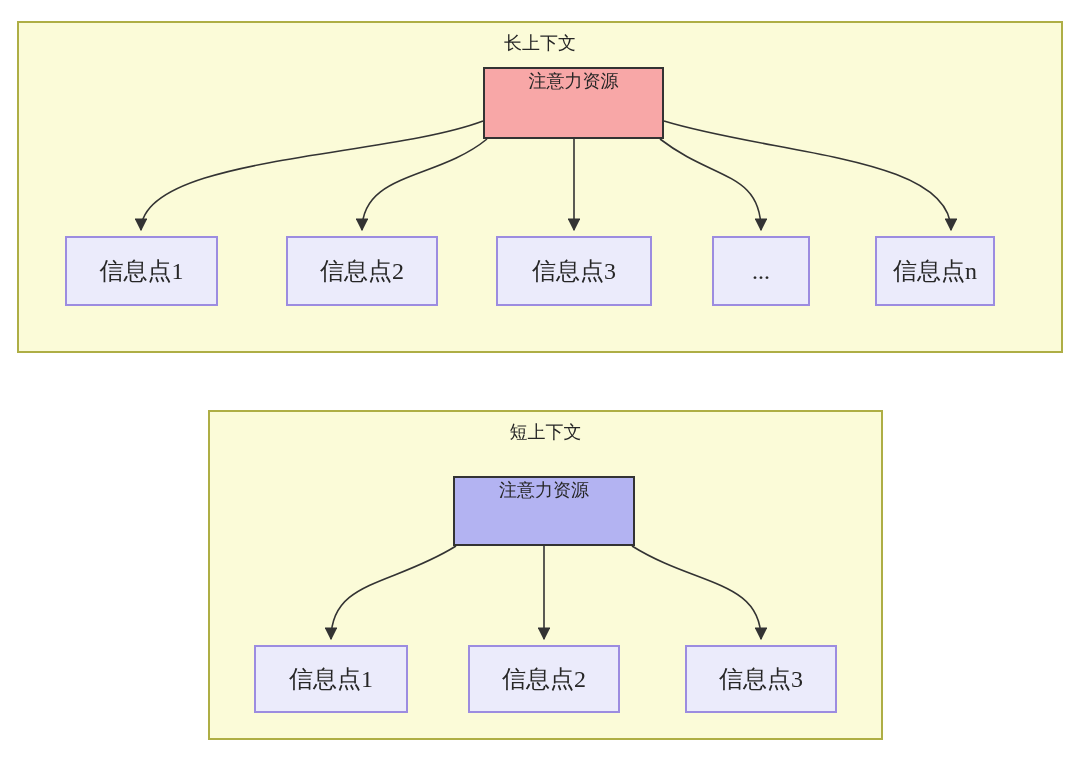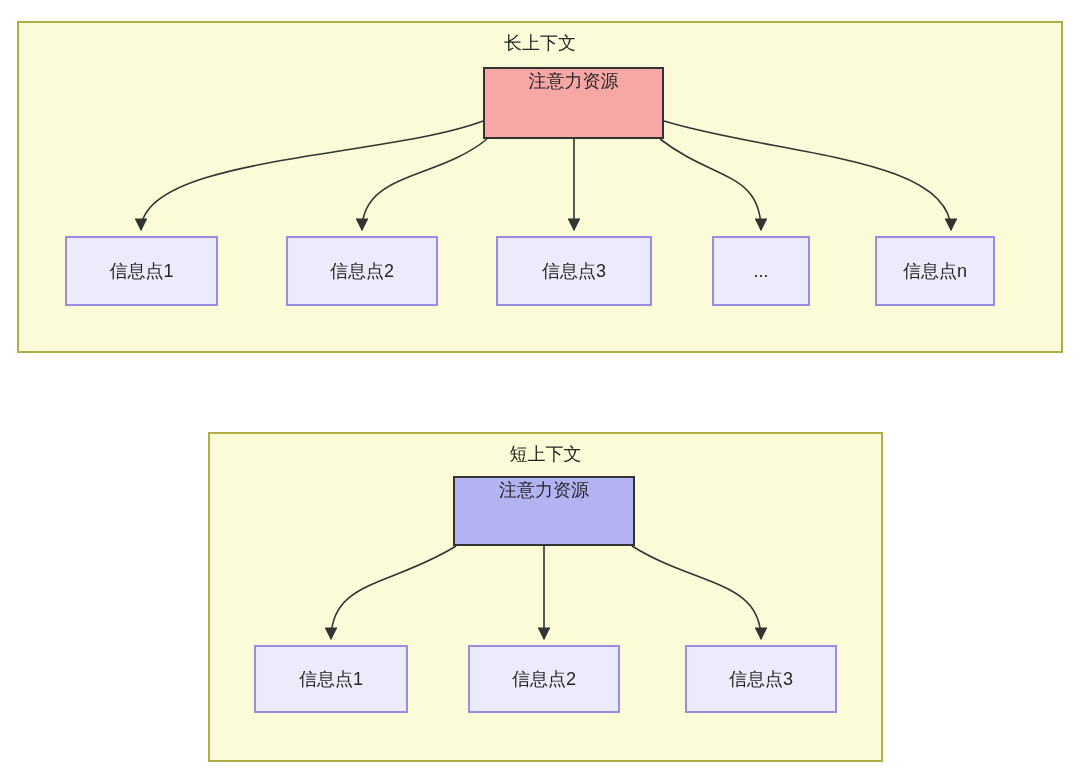--- a/index.html
+++ b/index.html
@@ -38,22 +38,23 @@
     font-size:18px;
     color:var(--text);
   }
   .hub.long{background:var(--long_hub_fill);}
   .hub.short{background:var(--short_hub_fill);}
   .node{
     position:absolute;
     display:flex;align-items:center;justify-content:center;
     background:var(--node_fill);
     border:2px solid var(--node_border);
-    font-size:18px;
+    font-size:24px;
     color:var(--text);
+    font-family:Liberation Serif, serif;
   }
   svg.arrows{position:absolute;left:0;top:0;pointer-events:none;}
 </style>
 </head>
 <body>
 
 <div class="canvas">
 
   <div class="container-box" style="left:17px;top:21px;width:1046px;height:332px;">
     <div class="container-title">长上下文</div>
@@ -72,21 +73,21 @@
   <div class="node" style="left:496px;top:236px;width:156px;height:70px;">
     <span>信息点3</span>
   </div>
   <div class="node" style="left:712px;top:236px;width:98px;height:70px;">
     <span>...</span>
   </div>
   <div class="node" style="left:875px;top:236px;width:120px;height:70px;">
     <span>信息点n</span>
   </div>
 
-  <div class="container-box" style="left:208px;top:432px;width:675px;height:330px;">
+  <div class="container-box" style="left:208px;top:410px;width:675px;height:330px;">
     <div class="container-title">短上下文</div>
   </div>
 
   <div class="hub short" style="left:453px;top:476px;width:182px;height:70px;">
     <span>注意力资源</span>
   </div>
 
   <div class="node" style="left:254px;top:645px;width:154px;height:68px;">
     <span>信息点1</span>
   </div>

